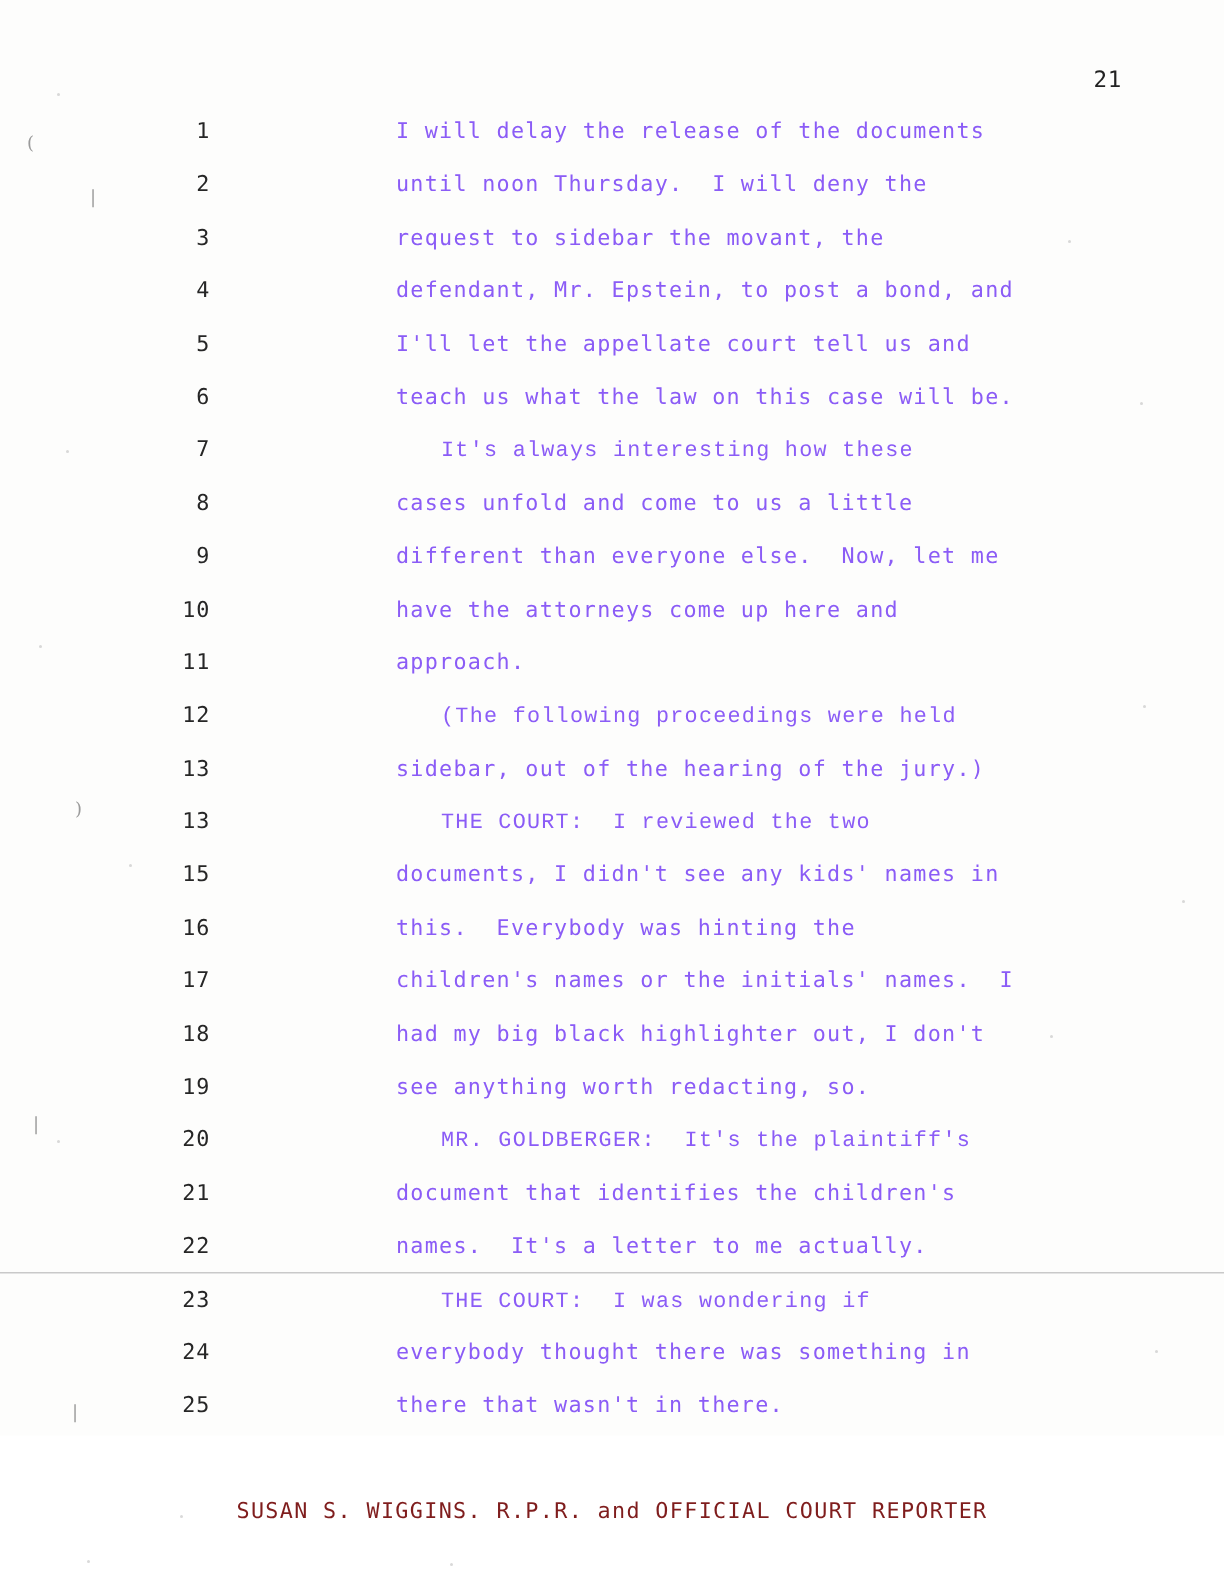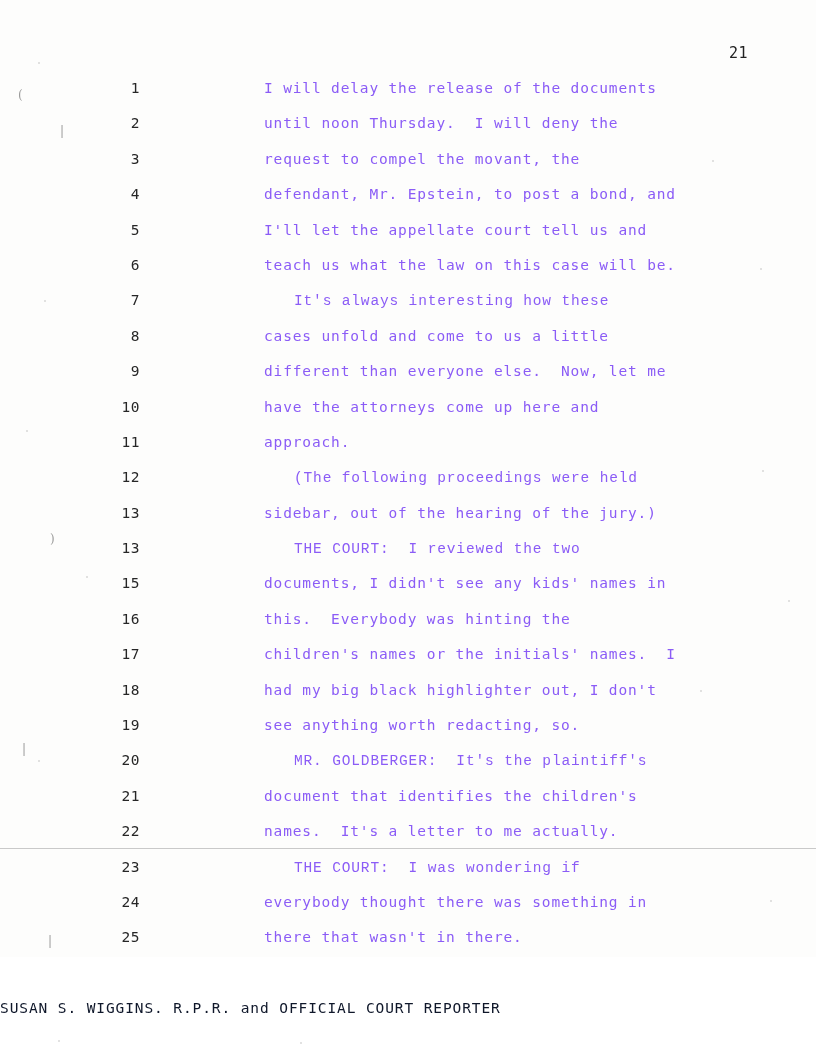--- a/index.html
+++ b/index.html
@@ -67,23 +67,24 @@
   }
   .line-text.indent {
     text-indent: 30px;
     font-family: Liberation Mono, monospace;
   }
   .footer {
     position: absolute;
     top: 1000px;
     left: 0;
     width: 816px;
+    text-align: center;
     font-size: 14.5px;
     letter-spacing: 0.9px;
-    color: #0f172a;
+    color: #7f1d1d;
   }
   .fold-line {
     position: absolute;
     left: 0;
     top: 848px;
     width: 816px;
     height: 1px;
     background: #c9c9c9;
   }
   .edge-mark {
@@ -104,21 +105,21 @@
       <div class="line-row">
         <div class="line-no">1</div>
         <div class="line-text">I will delay the release of the documents</div>
       </div>
       <div class="line-row">
         <div class="line-no">2</div>
         <div class="line-text">until noon Thursday.  I will deny the</div>
       </div>
       <div class="line-row">
         <div class="line-no">3</div>
-        <div class="line-text">request to compel the movant, the</div>
+        <div class="line-text">request to sidebar the movant, the</div>
       </div>
       <div class="line-row">
         <div class="line-no">4</div>
         <div class="line-text">defendant, Mr. Epstein, to post a bond, and</div>
       </div>
       <div class="line-row">
         <div class="line-no">5</div>
         <div class="line-text">I'll let the appellate court tell us and</div>
       </div>
       <div class="line-row">

